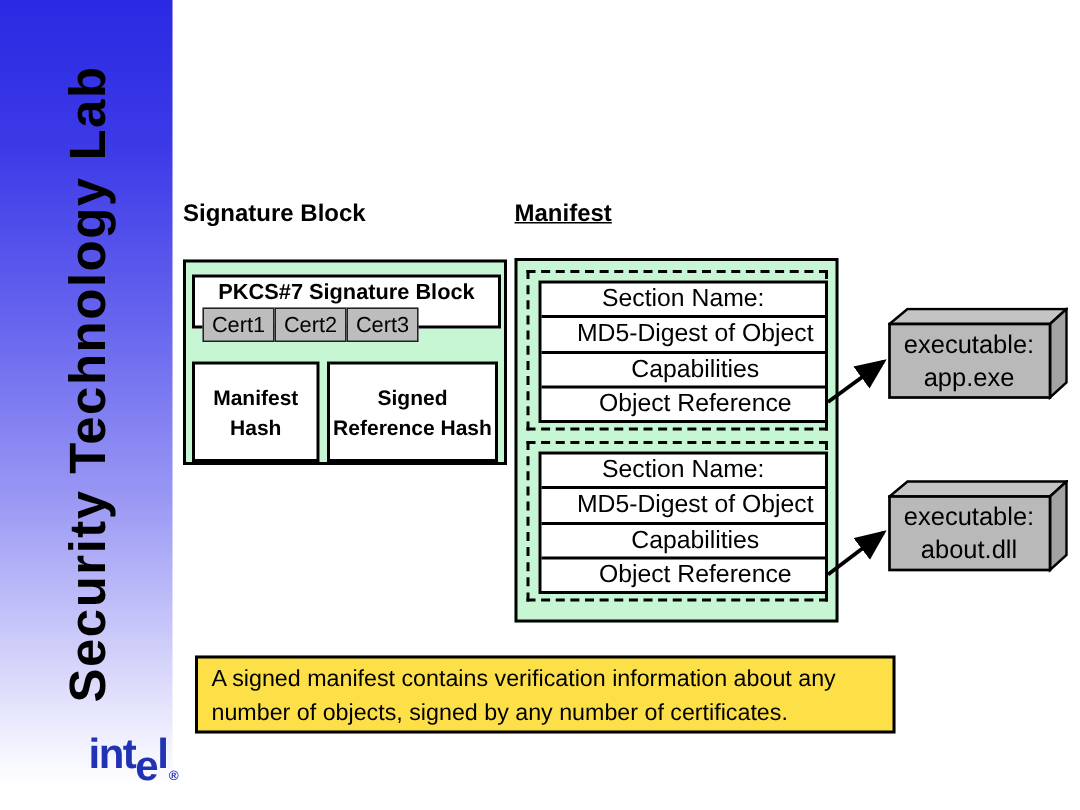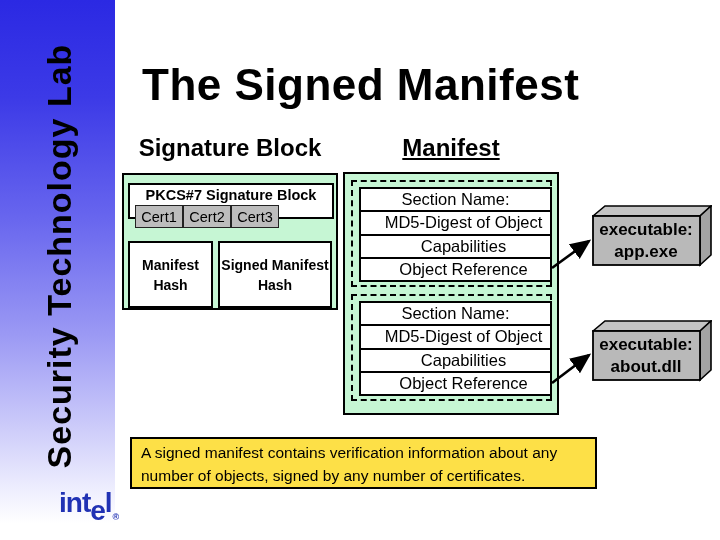--- a/index.html
+++ b/index.html
@@ -14,22 +14,22 @@
     transform:rotate(-90deg); text-align:center; font-weight:bold; font-size:34px;
     letter-spacing:1px; color:#000; white-space:nowrap; }
   .intel { position:absolute; left:28px; top:487px; color:#2132b4; font-weight:bold;
     font-size:28px; letter-spacing:-1px; white-space:nowrap;margin-left:31px; }
   .intel .e { display:inline-block; transform:translateY(8px); }
   .intel .reg { font-size:9px; letter-spacing:0; vertical-align:-8px; margin-left:1px; }
 
   
   .title { position:absolute; left:142px; top:60px; font-size:44px; font-weight:bold;
     color:#000; letter-spacing:0.5px; white-space:nowrap; }
-  .col-header { position:absolute; top:134px; width:216px; text-align:center;
-    font-weight:bold; font-size:24px; color:#000; }
+  .col-header { position:absolute; top:134px; width:216px; 
+    font-weight:bold; font-size:16px; color:#000; }
   .col-header.left { left:122px; }
   .col-header.right { left:343px;text-decoration:underline; }
 
   
   .sig-block { position:absolute; left:122px; top:173px; width:216px; height:137px;
     background:var(--mint); border:2px solid #000; }
   .pkcs-box { position:absolute; left:4px; top:8px; width:206px; height:36px;
     background:#fff; border:2px solid #000; }
   .pkcs-title { text-align:center; font-weight:bold; font-size:14.5px; padding-top:2px; white-space:nowrap; }
   .cert-row { display:flex; justify-content:flex-start; padding:2px 5px 0 5px; }
@@ -49,21 +49,21 @@
   .dashed-box.s1 { top:120px; }
   .man-table { position:absolute; left:14px; width:193px; height:95px; background:#fff;
     border:2px solid #000; display:flex; flex-direction:column; }
   .man-table.s0 { top:13px; }
   .man-table.s1 { top:127px; }
   .man-row { flex:1; display:flex; align-items:center; justify-content:center;
     font-size:16.5px; color:#000; white-space:nowrap; }
   .man-row + .man-row { border-top:2px solid #000;padding-left:16px; }
 
   
-  .cube { position:absolute; width:120px; height:62px;font-weight:bold; }
+  .cube { position:absolute; width:120px; height:62px; }
   .cube.c0 { left:592px; top:205px; }
   .cube.c1 { left:592px; top:320px; }
   .cube svg { position:absolute; inset:0; }
   .cube-text { position:absolute; left:0; top:11px; width:108px; height:49px;
     display:flex; flex-direction:column; align-items:center; justify-content:center;
     font-size:17px; line-height:22px; color:#000; }
 
   
   .arrows { position:absolute; inset:0; pointer-events:none; }
 
@@ -77,35 +77,34 @@
 
 <div class="slide" style="--mint:#c6f6d4; --gray:#bdbdbd;">
 
   <div class="sidebar">
     <div class="v-label">Security Technology Lab</div>
     <div class="intel">
       <span>int</span><span class="e">e</span><span>l</span><span class="reg">®</span>
     </div>
   </div>
 
-  <div class="title">The Signed Manifest</div>
   <div class="col-header left">Signature Block</div>
   <div class="col-header right">Manifest</div>
 
   <div class="sig-block">
     <div class="pkcs-box">
       <div class="pkcs-title">PKCS#7 Signature Block</div>
       <div class="cert-row">
         <div class="cert">Cert1</div>
         <div class="cert">Cert2</div>
         <div class="cert">Cert3</div>
       </div>
     </div>
     <div class="hash-box small">Manifest Hash</div>
-    <div class="hash-box big">Signed Manifest Hash</div>
+    <div class="hash-box big">Signed Reference Hash</div>
   </div>
 
   <div class="manifest-box">
     <div class="dashed-box s0"></div>
     <div class="man-table s0">
       <div class="man-row">Section Name:</div>
       <div class="man-row">MD5-Digest of Object</div>
       <div class="man-row">Capabilities</div>
       <div class="man-row">Object Reference</div>
     </div>

